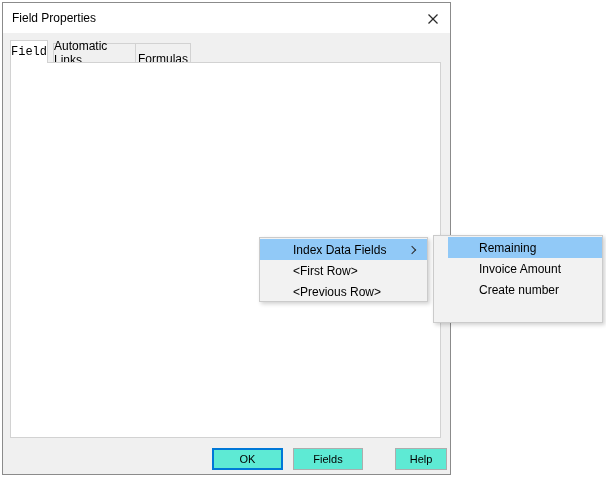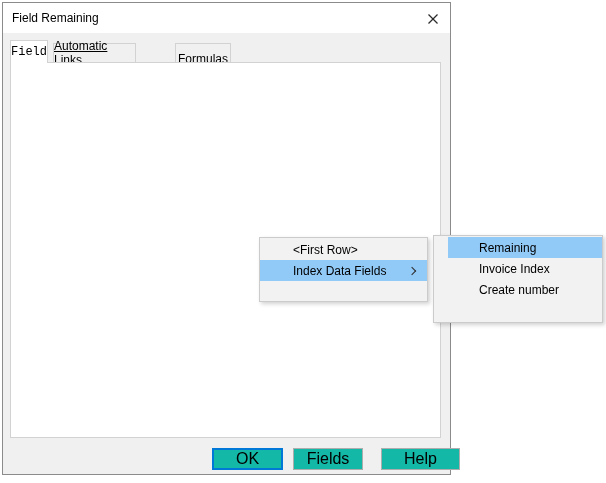--- a/index.html
+++ b/index.html
@@ -15,22 +15,22 @@
     left:2px;top:2px;width:447px;height:471px;
     border:1px solid #8b8b8b;background:#f0f0f0;
   }
   .titlebar{left:0;top:0;width:100%;height:30px;background:#fff;}
   .title-text{left:9px;top:8px;}
   .close-btn{right:9px;top:8px;width:16px;height:16px;display:flex;align-items:center;justify-content:center;cursor:pointer;}
 
   
   .tab{box-sizing:border-box;border:1px solid #d2d2d2;display:flex;align-items:center;justify-content:center;}
   .tab-active{left:7px;top:37px;width:38px;height:23px;background:#fff;border-bottom:none;z-index:3;font-family:Liberation Mono, monospace;}
-  .tab-i1{left:50px;top:40px;width:83px;height:20px;background:#f0f0f0;text-decoration:underline;}
-  .tab-i2{left:132px;top:40px;width:56px;height:32px;background:#f0f0f0;margin-left:40px;}
+  .tab-i1{left:50px;top:40px;width:83px;height:20px;background:#f0f0f0;}
+  .tab-i2{left:132px;top:40px;width:56px;height:32px;background:#f0f0f0;}
 
   .panel{
     left:7px;top:59px;width:431px;height:376px;box-sizing:border-box;
     background:#fff;border:1px solid #d2d2d2;z-index:1;
   }
 
   
   .flabel{line-height:14px;}
   .fvalue{line-height:14px;}
   .tbox{
@@ -61,27 +61,27 @@
   .cb-label{white-space:nowrap;}
 
   
   .infobox{
     left:14px;top:345px;width:397px;height:46px;box-sizing:border-box;
     background:#fff;border:1px solid #808080;padding:2px 5px;line-height:14px;white-space:nowrap;overflow:hidden;
   }
 
   
   .btn{
-    top:445px;height:22px;box-sizing:border-box;background:#14b8a6;border:1px solid #adadad;
+    top:445px;height:22px;box-sizing:border-box;background:#5eead4;border:1px solid #adadad;
     display:flex;align-items:center;justify-content:center;cursor:default;
-    font-family:"Liberation Sans",sans-serif;font-size:16px;
+    font-family:"Liberation Sans",sans-serif;font-size:11px;
   }
   .btn-ok{left:209px;width:71px;border:2px solid #0078d7;}
   .btn-cancel{left:290px;width:70px;}
-  .btn-help{left:378px;width:79px;}
+  .btn-help{left:392px;width:52px;}
 
   
   .menu{
     box-sizing:border-box;background:#f2f2f2;border:1px solid #cbcbcb;z-index:20;
     box-shadow:2px 2px 4px rgba(0,0,0,0.18);padding:1px 0;
   }
   .menu-item{height:21px;display:flex;align-items:center;position:relative;cursor:default;white-space:nowrap;}
   .menu-item.hl{background:#91c9f7;}
   .menu1{left:259px;top:237px;width:169px;height:65px;}
   .menu1 .menu-item{padding-left:33px;}
@@ -89,21 +89,21 @@
   .menu2 .menu-item{padding-left:31px;margin-left:14px;}
   .subarrow{position:absolute;right:12px;top:8px;width:5px;height:5px;
     border-top:1px solid #2b2b2b;border-right:1px solid #2b2b2b;transform:rotate(45deg);}
 </style>
 </head>
 <body>
 
 <div class="abs dialog">
 
   <div class="abs titlebar">
-    <span class="abs title-text">Field Remaining</span>
+    <span class="abs title-text">Field Properties</span>
     <span class="abs close-btn">
       <svg width="12" height="12" viewBox="0 0 12 12">
         <line x1="1.5" y1="1.5" x2="10.5" y2="10.5" stroke="#2b2b2b" stroke-width="1.2"></line>
         <line x1="10.5" y1="1.5" x2="1.5" y2="10.5" stroke="#2b2b2b" stroke-width="1.2"></line>
       </svg>
     </span>
   </div>
 
   <div class="abs tab tab-active">
     <span>Field</span>
@@ -198,32 +198,35 @@
   <div class="abs btn btn-cancel">
     <span>Fields</span>
   </div>
   <div class="abs btn btn-help">
     <span>Help</span>
   </div>
 
 </div>
 
 <div class="abs menu menu1">
-  <div class="menu-item">
-    <span>&lt;First Row&gt;</span>
-  </div>
   <div class="menu-item hl">
     <span>Index Data Fields</span>
     <span class="subarrow"></span>
   </div>
+  <div class="menu-item">
+    <span>&lt;First Row&gt;</span>
+  </div>
+  <div class="menu-item">
+    <span>&lt;Previous Row&gt;</span>
+  </div>
 </div>
 
 <div class="abs menu menu2">
   <div class="menu-item hl">
     <span>Remaining</span>
   </div>
   <div class="menu-item">
-    <span>Invoice Index</span>
+    <span>Invoice Amount</span>
   </div>
   <div class="menu-item">
     <span>Create number</span>
   </div>
 </div>
 
 </body></html>

